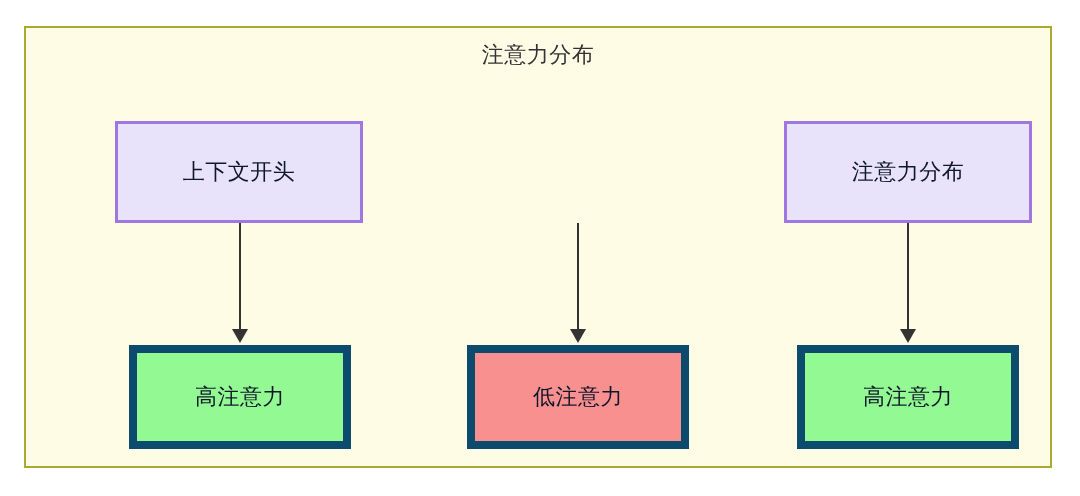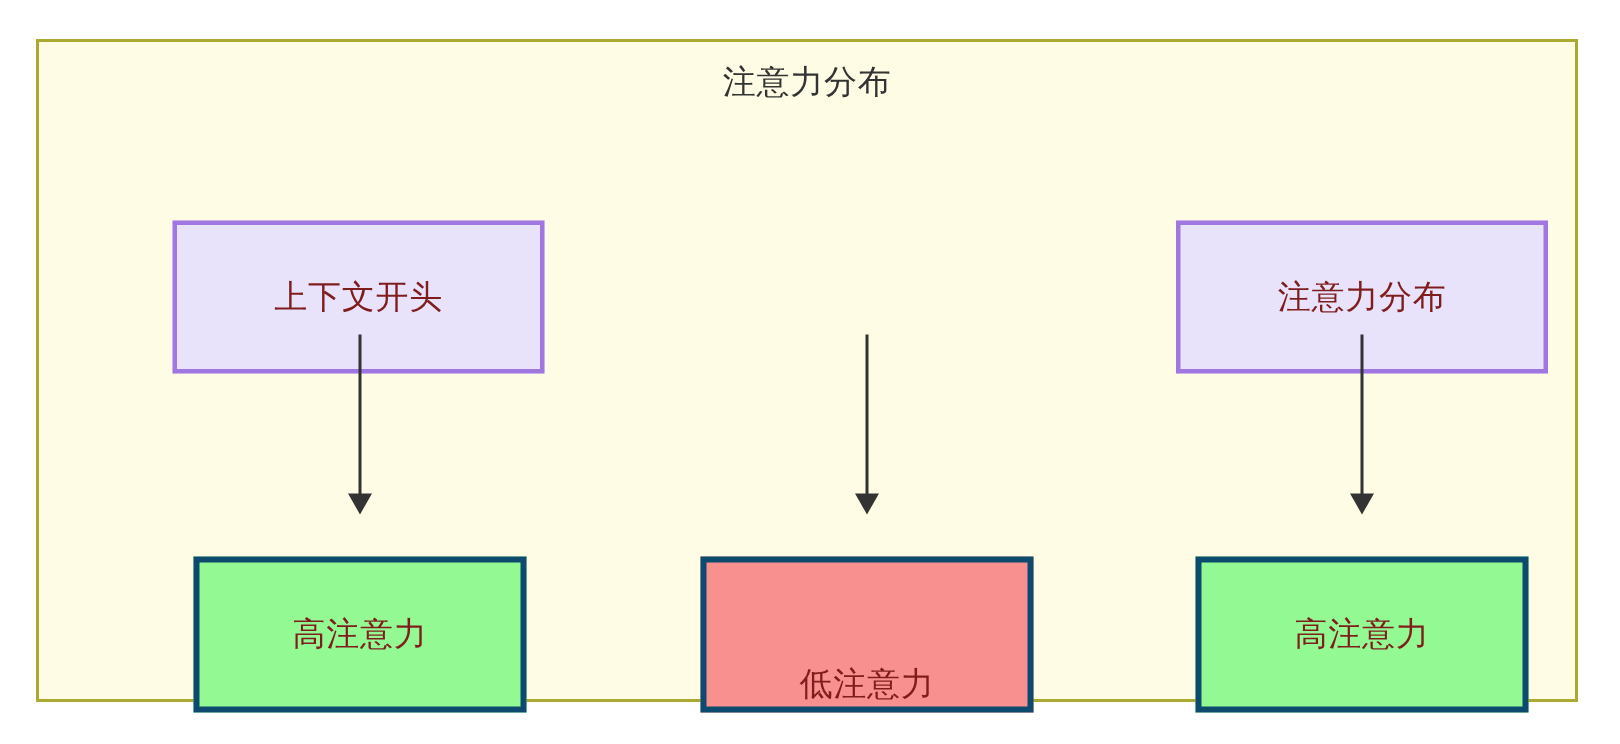--- a/index.html
+++ b/index.html
@@ -46,40 +46,39 @@
   }
 
   
   .node {
     position: absolute;
     display: flex;
     align-items: center;
     justify-content: center;
     box-sizing: border-box;
     font-size: 22px;
-    color: #7f1d1d;
+    color: #0f172a;
     letter-spacing: 0.5px;
-    margin-top: 26px;
   }
 
   .node-context {
     width: 248px;
     height: 102px;
     background: #e9e2fb;
     border: 3px solid #a076e0;
   }
 
   .node-attention {
     width: 222px;
     height: 104px;
-    border: 4px solid #0c4a6e;
+    border: 8px solid #0c4a6e;
   }
 
   .node-attention.high { background: #93f993; }
-  .node-attention.low  { background: #f89090; align-items: flex-end; }
+  .node-attention.low  { background: #f89090; }
 
   .node-context.c1 { left: 89px;  top: 93px; }
   .node-context.c2 { left: 428px; top: 93px; }
   .node-context.c3 { left: 758px; top: 93px; }
 
   .node-attention.a1 { left: 103px; top: 317px; }
   .node-attention.a2 { left: 441px; top: 317px; }
   .node-attention.a3 { left: 771px; top: 317px; }
 
   

